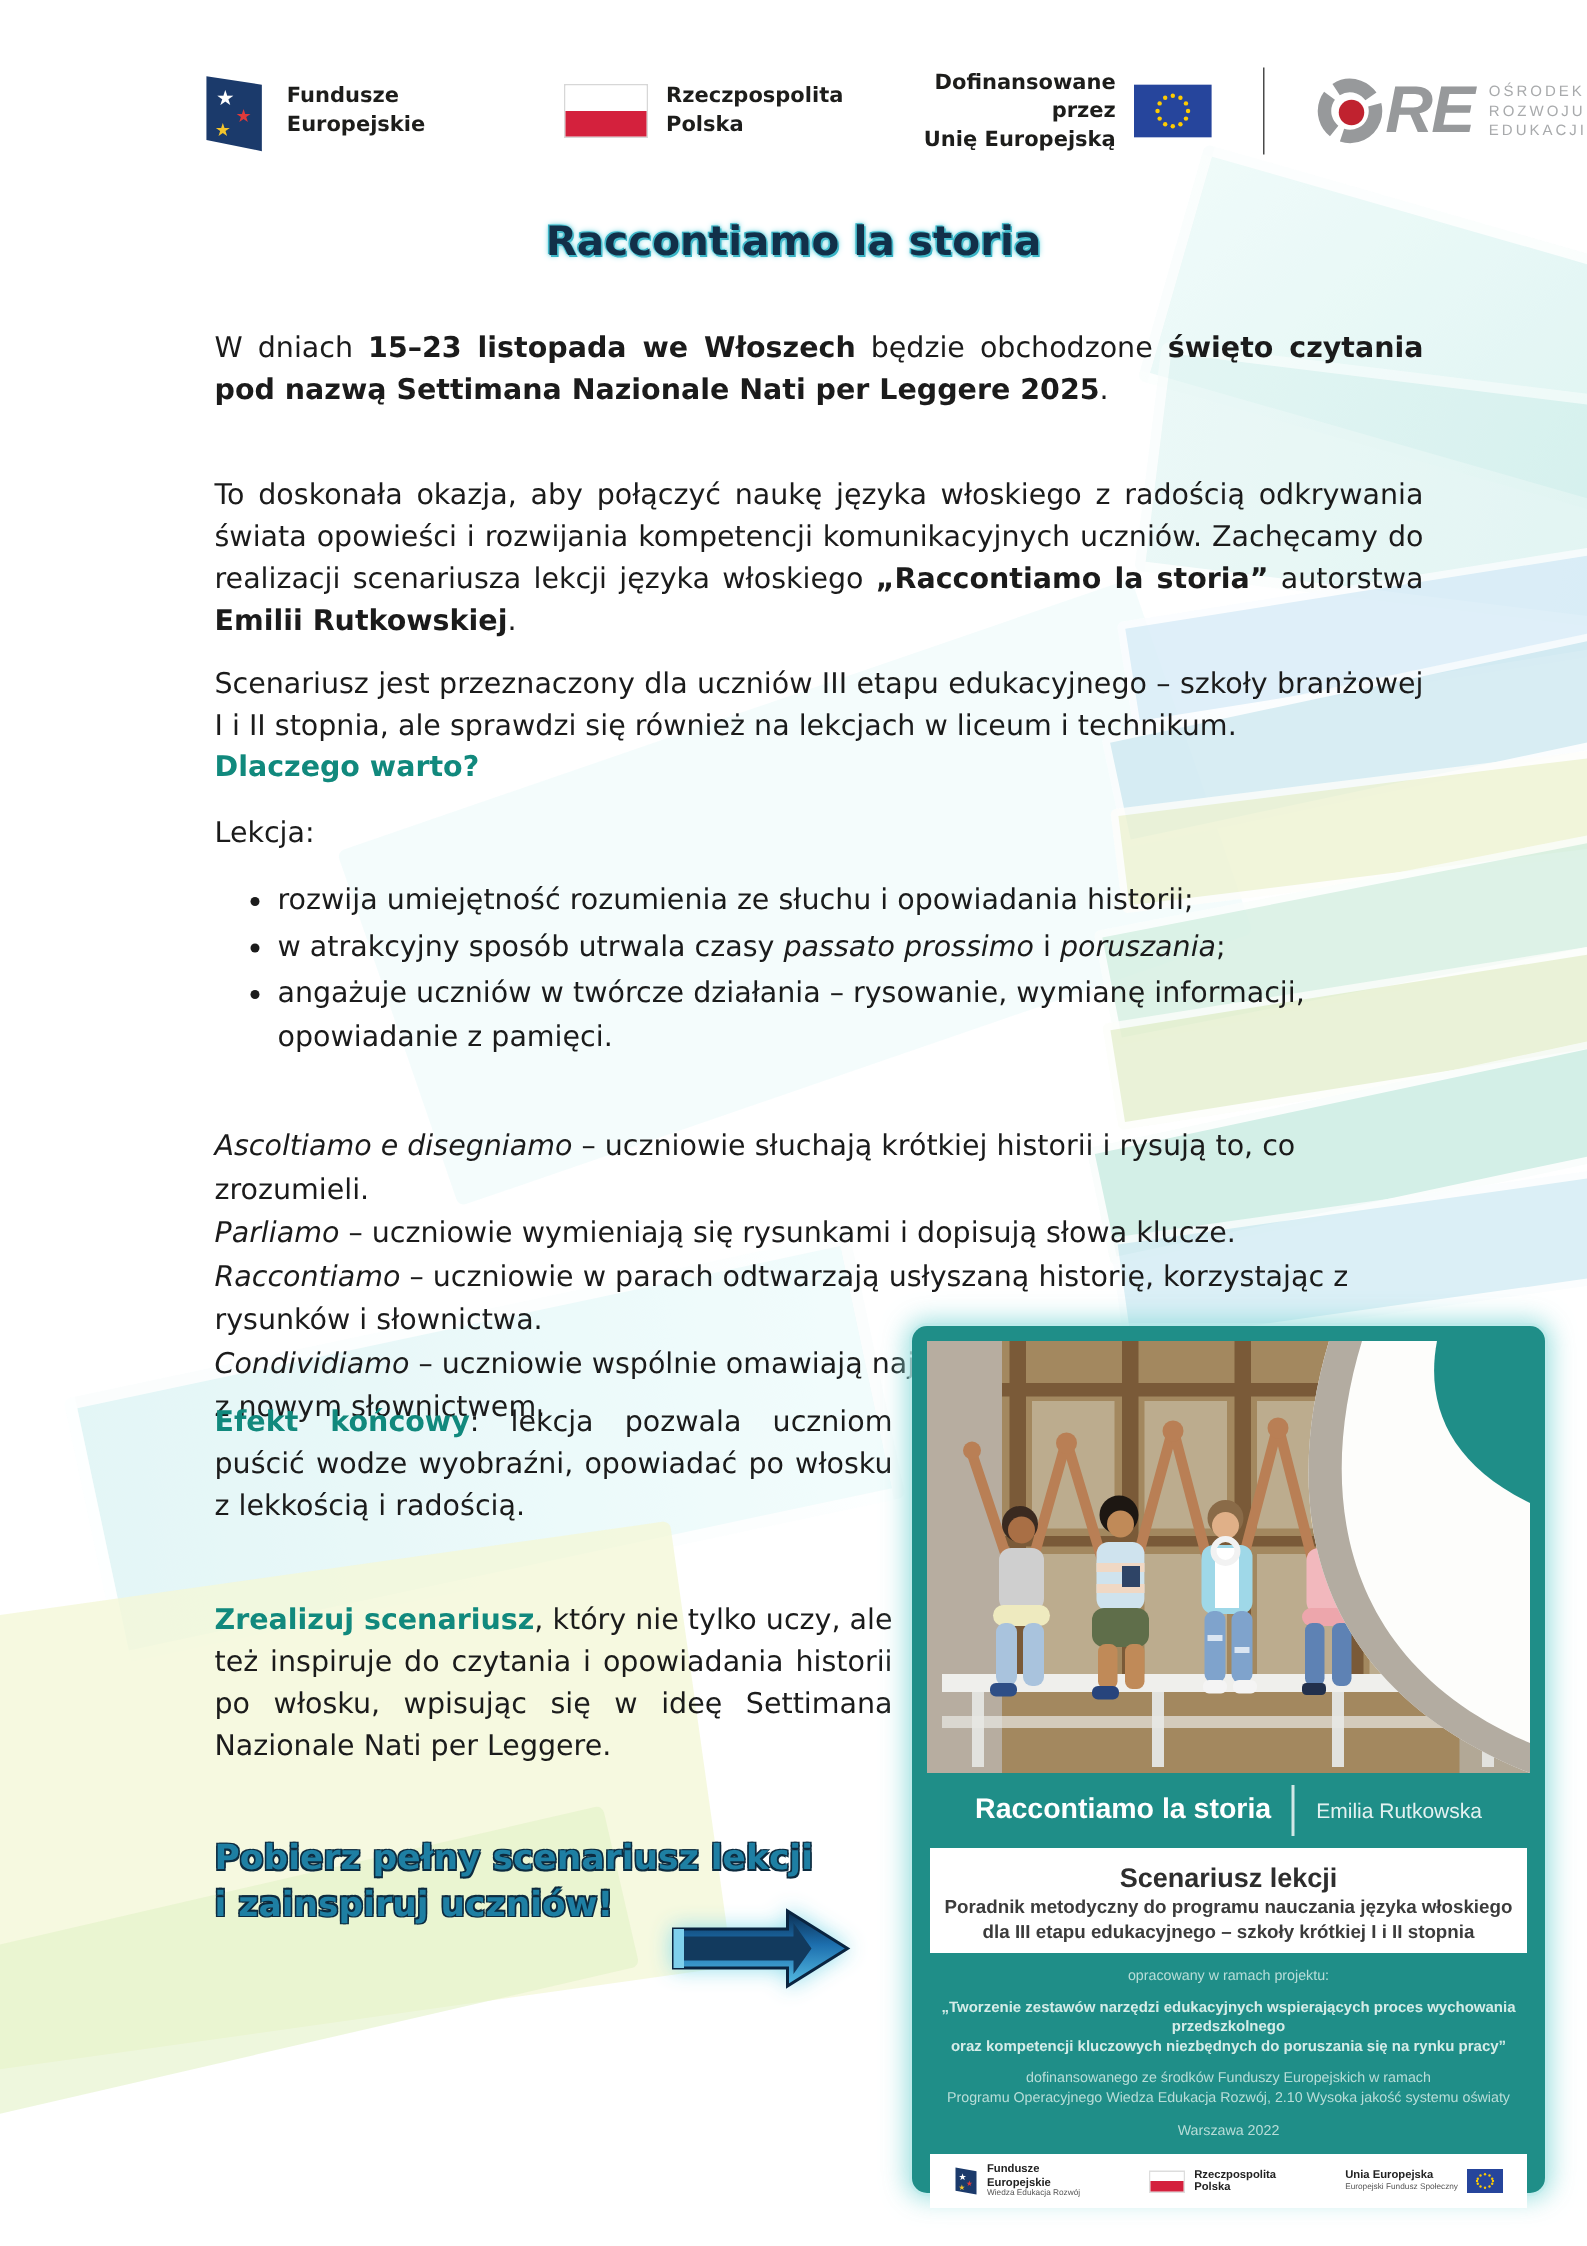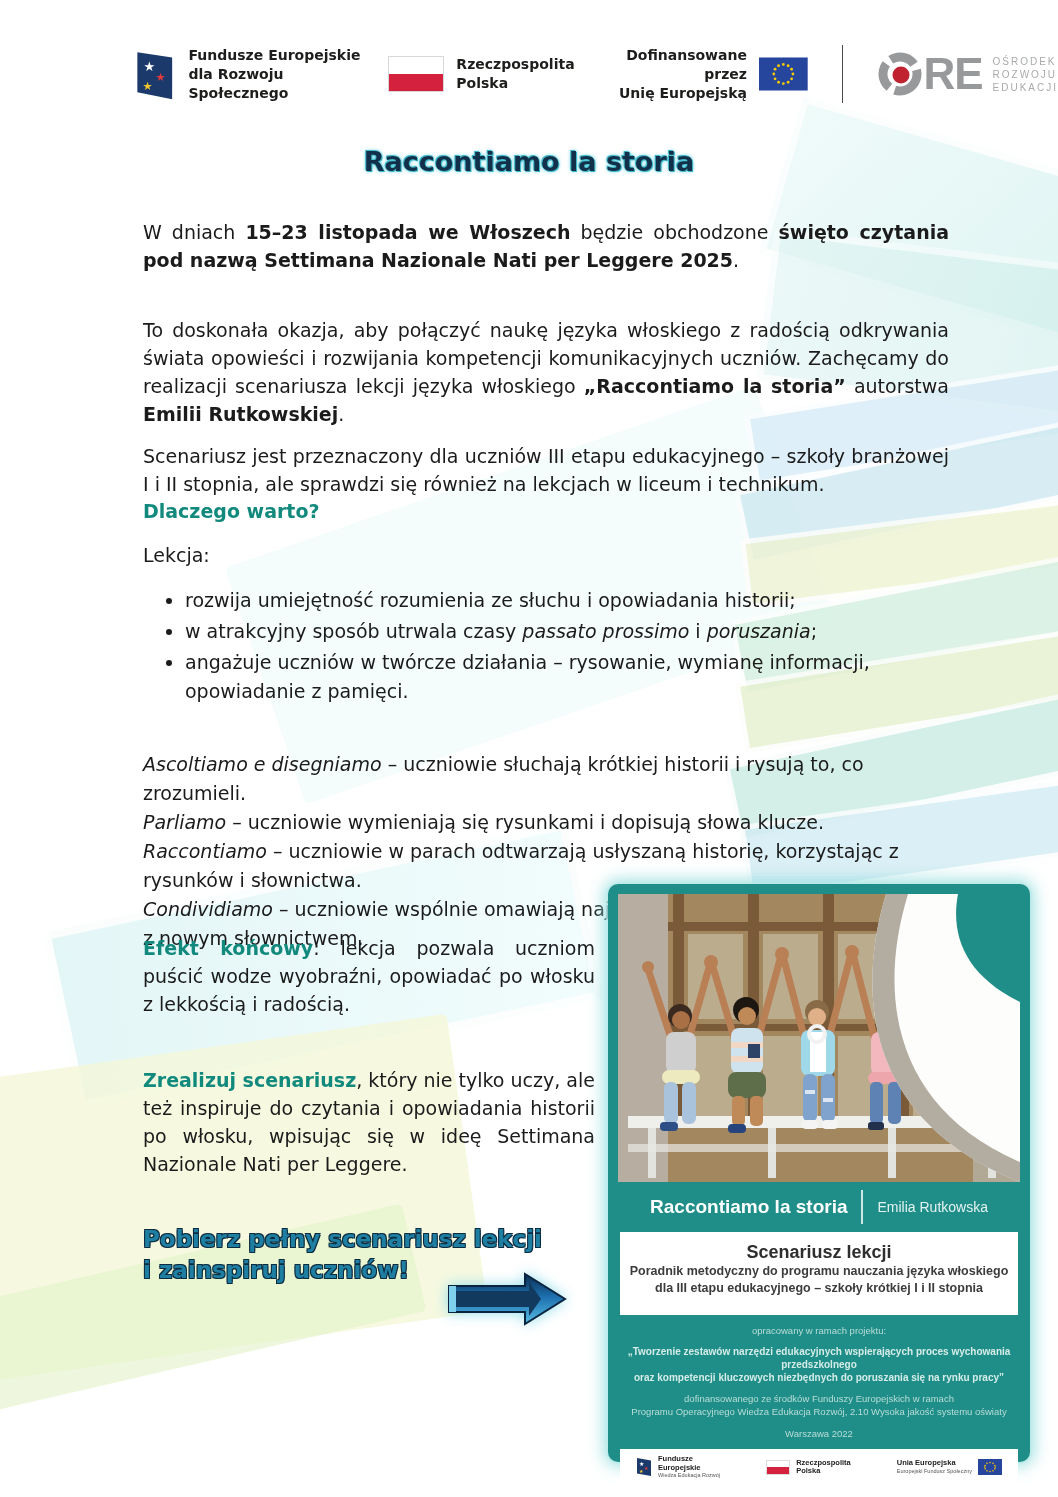--- a/index.html
+++ b/index.html
@@ -25,21 +25,21 @@
   .hdr{position:absolute;z-index:2;top:44px;left:133px;display:flex;align-items:center;gap:26px;}
   .hdr .txt{font-size:14px;line-height:19px;font-weight:bold;color:#1d1d1b;}
   .hdr .logo-group{display:flex;align-items:center;gap:12px;}
   .pl-flag{width:54px;height:34px;border:1px solid #d7d7d7;}
   .pl-flag .w{height:50%;background:#fff;}
   .pl-flag .r{height:50%;background:#d4213d;}
   .eu-txt{text-align:right;}
   .hdr-div{width:2px;height:58px;background:#4a4a4a;margin:0 8px;}
   .ore{display:flex;align-items:center;gap:10px;}
   .ore-letters{display:flex;align-items:center;font-family:"Liberation Sans",sans-serif;
-               font-weight:bold;font-size:44px;color:#97999b;letter-spacing:-1px;}
+               font-weight:bold;font-size:44px;color:#97999b;letter-spacing:-1px;font-style:italic;}
   .ore-label{font-size:10px;line-height:13px;color:#a8aaac;text-transform:uppercase;letter-spacing:2px;font-family:"Liberation Sans",sans-serif;}
   
   .ttl{position:absolute;z-index:2;top:146px;left:0;width:100%;text-align:center;
        font-size:27px;font-weight:bold;color:#123049;
        text-shadow:0 0 2px #4cc8d6,0 0 4px #55ccd9,1px 1px 0 #2ea9bd,-1px -1px 0 #2ea9bd;}
   .blk{position:absolute;z-index:2;left:127px;width:806px;font-size:19px;line-height:28px;margin-left:16px;}
   .just{text-align:justify;}
   .b{font-weight:bold;}
   .it{font-style:italic;}
   .teal{color:#11897d;font-weight:bold;}
@@ -63,21 +63,21 @@
   
   .poster{position:absolute;z-index:3;left:608px;top:884px;width:422px;height:578px;
           background:#1f8e88;border-radius:10px;padding:10px;box-sizing:border-box;
           box-shadow:0 0 0 2px rgba(190,235,235,.55),0 0 16px 4px rgba(140,218,218,.85);}
   .photo{position:relative;width:100%;height:288px;overflow:hidden;}
   .band{height:50px;display:flex;align-items:center;justify-content:center;gap:14px;
         font-family:"Liberation Sans",sans-serif;}
   .band-title{font-size:19px;font-weight:bold;color:#ffffff;}
   .band-div{width:2px;height:34px;background:rgba(255,255,255,.8);}
   .band-author{font-size:14px;color:rgba(255,255,255,.88);}
-  .wbox{background:#ffffff;margin:0 2px;padding:9px 8px 18px;text-align:center;
+  .wbox{background:#ffffff;margin:0 2px;padding:9px 8px 5px;text-align:center;
         font-family:"Liberation Sans",sans-serif;}
   .wbox-title{font-size:18px;font-weight:bold;color:#2e2e2e;line-height:22px;}
   .wbox-sub{font-size:12.5px;font-weight:bold;color:#3c3c3c;line-height:17px;}
   .project{text-align:center;font-family:"Liberation Sans",sans-serif;color:#b8ddd8;
            font-size:9.5px;line-height:13px;padding-top:9px;}
   .project .quote{font-weight:bold;color:#d5ece8;font-size:10px;margin:8px 0;}
   .project .fund{margin-top:2px;}
   .project .yr{margin-top:9px;}
   .pfooter{background:#ffffff;margin:9px 2px 0;height:36px;display:flex;align-items:center;
            justify-content:space-between;padding:0 16px;font-family:"Liberation Sans",sans-serif;}
@@ -110,21 +110,20 @@
   <div class="hdr">
     <div class="logo-group">
       <svg width="50" height="60" viewBox="0 0 50 60">
         <path d="M5,5 L45,11 L45,59 L5,51 Z" fill="#1b3a6b"></path>
         <text x="12" y="26" font-size="15" fill="#ffffff">★</text>
         <text x="26" y="38" font-size="13" fill="#e03a3a">★</text>
         <text x="11" y="48" font-size="13" fill="#f4c52c">★</text>
       </svg>
       <div class="txt">
         <div>Fundusze Europejskie</div>
-        <div>dla Rozwoju Społecznego</div>
       </div>
     </div>
     <div class="logo-group">
       <div class="pl-flag">
           <div class="w"></div>
           <div class="r"></div>
         </div>
       <div class="txt">
         <div>Rzeczpospolita</div>
         <div>Polska</div>

